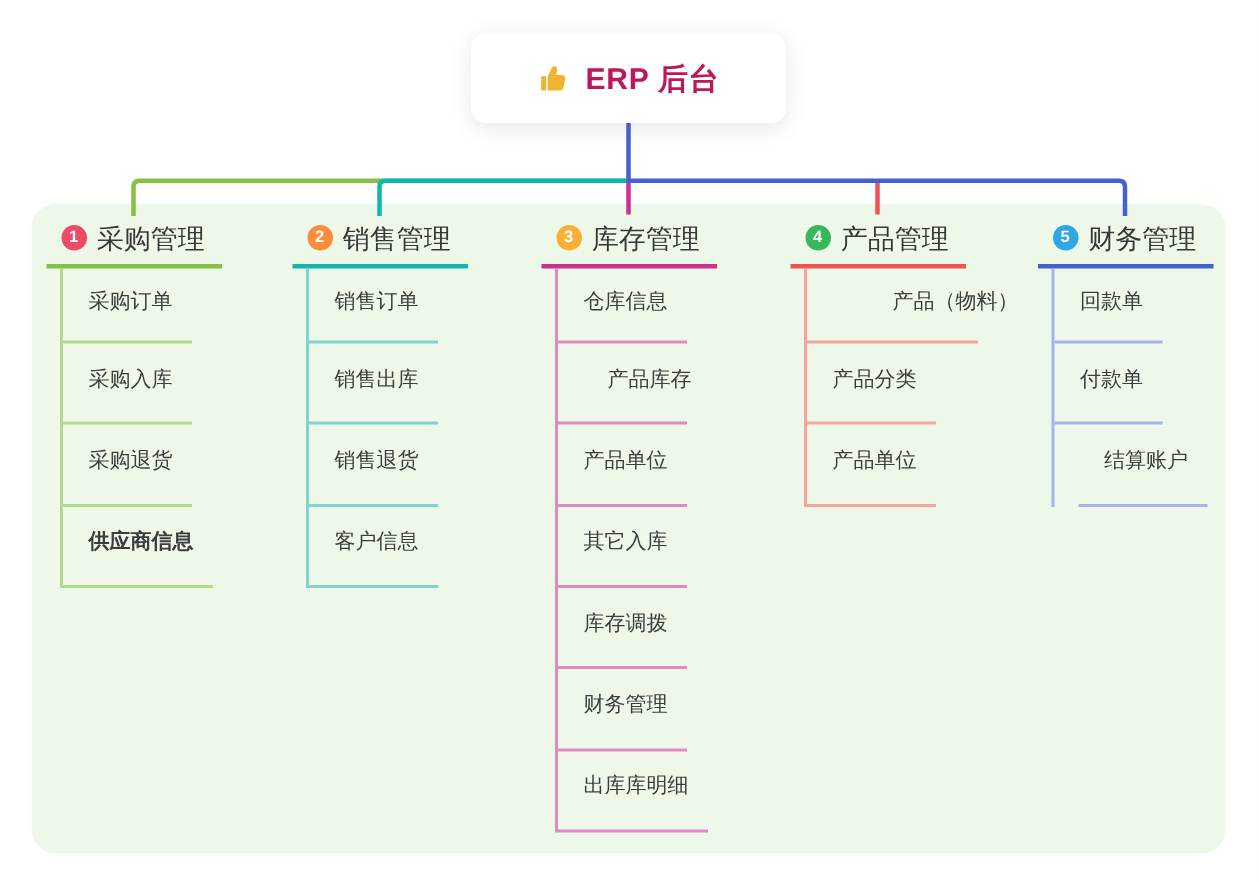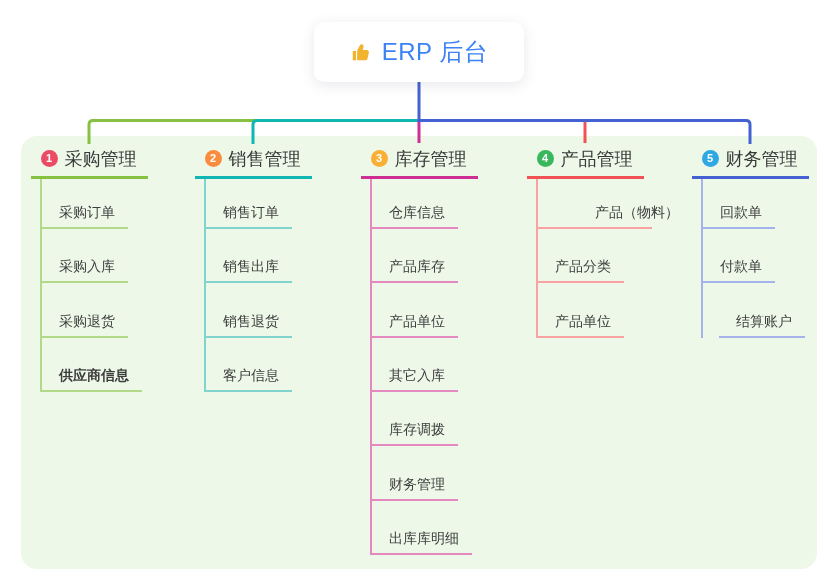--- a/index.html
+++ b/index.html
@@ -12,41 +12,41 @@
     border-radius:16px;background:#edf8e8;
   }
   svg.connectors{position:absolute;left:0;top:0;width:839px;height:588px;pointer-events:none;}
   .root-card{
     position:absolute;left:314px;top:22px;width:210px;height:60px;
     background:#ffffff;border-radius:10px;
     box-shadow:0 3px 14px rgba(70,80,100,0.13);
     display:flex;align-items:center;justify-content:center;gap:10px;
     cursor:pointer;
   }
-  .root-card .label{font-size:24px;color:#3b82f6;font-weight:400;letter-spacing:0.5px;}
+  .root-card .label{font-size:20px;color:#be185d;font-weight:700;letter-spacing:0.5px;}
   .branch{position:absolute;top:0;left:0;}
   .branch-title{
     position:absolute;top:146px;height:33px;width:117px;box-sizing:border-box;
     border-bottom:3px solid #888;
     display:flex;align-items:center;gap:7px;
     padding:0 0 5px 10px;cursor:pointer;
   }
   .badge{
     width:17px;height:17px;border-radius:50%;flex:0 0 17px;
     display:flex;align-items:center;justify-content:center;
     color:#fff;font-size:11px;font-weight:bold;line-height:1;
   }
   .branch-title .t{font-size:18px;color:#383838;white-space:nowrap;}
   .children{
     position:absolute;top:179px;box-sizing:border-box;
     border-left:2px solid #ccc;
   }
   .child{
     box-sizing:border-box;height:54.33px;border-bottom:2px solid #ccc;
-    display:flex;align-items:flex-end;cursor:pointer;
+    display:flex;align-items:center;cursor:pointer;
   }
   .child:first-child{height:50px;}
   .child .c{
     font-size:14px;color:#3d3d3d;white-space:nowrap;
     padding-left:17px;margin-bottom:5px;
   }
 </style>
 </head>
 <body>
 
@@ -115,21 +115,21 @@
       </div>
       <div class="branch">
         <div class="branch-title" style="left: 360.5px; border-bottom-color: rgb(205, 47, 146);">
           <span class="badge" style="background: rgb(249, 176, 53);">3</span>
           <span class="t">库存管理</span>
         </div>
         <div class="children" style="left: 370px; border-left-color: rgb(228, 136, 192);">
           <div class="child" style="border-bottom-color: rgb(228, 136, 192); width: 86px;">
             <span class="c">仓库信息</span>
           </div>
-          <div class="child" style="border-bottom-color: rgb(228, 136, 192); width: 86px;">
+          <div class="child" style="border-bottom-color: rgb(228, 136, 192); width: 86px; padding-left: 16px;">
             <span class="c">产品库存</span>
           </div>
           <div class="child" style="border-bottom-color: rgb(228, 136, 192); width: 86px;">
             <span class="c">产品单位</span>
           </div>
           <div class="child" style="border-bottom-color: rgb(228, 136, 192); width: 86px;">
             <span class="c">其它入库</span>
           </div>
           <div class="child" style="border-bottom-color: rgb(228, 136, 192); width: 86px;">
             <span class="c">库存调拨</span>

